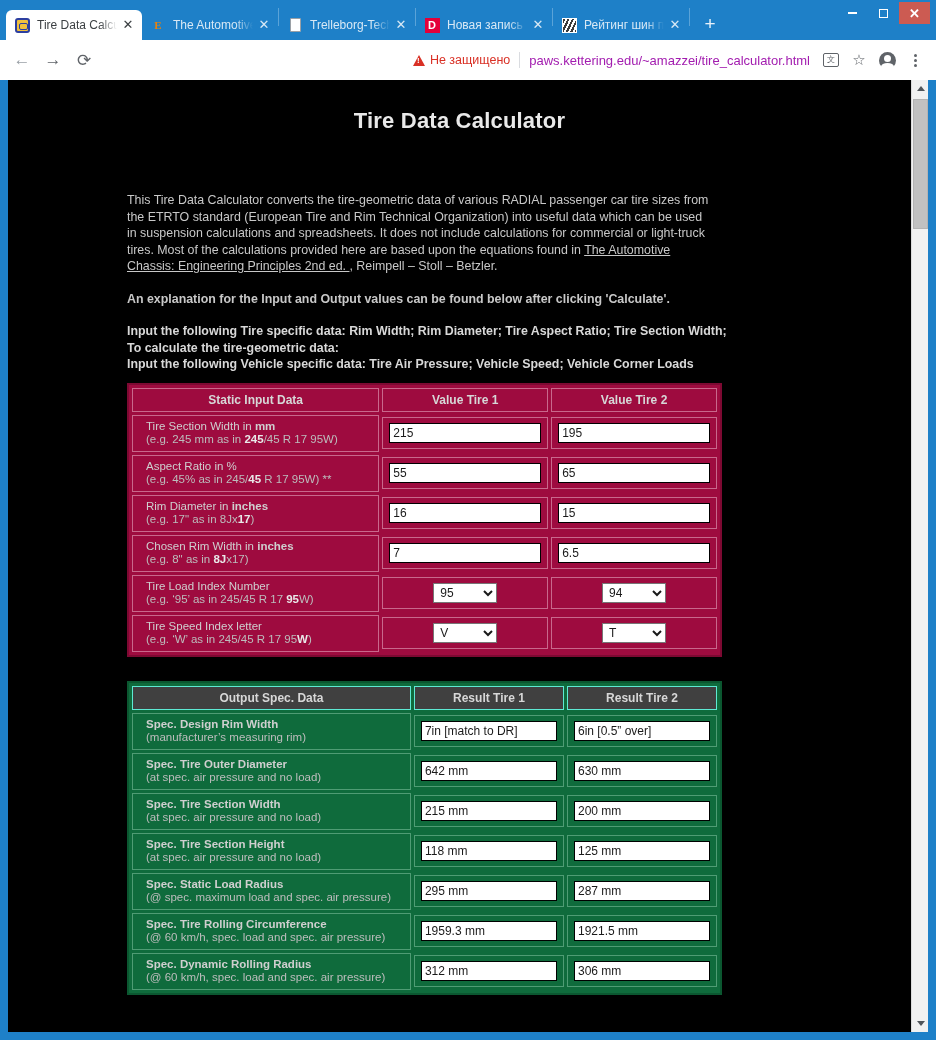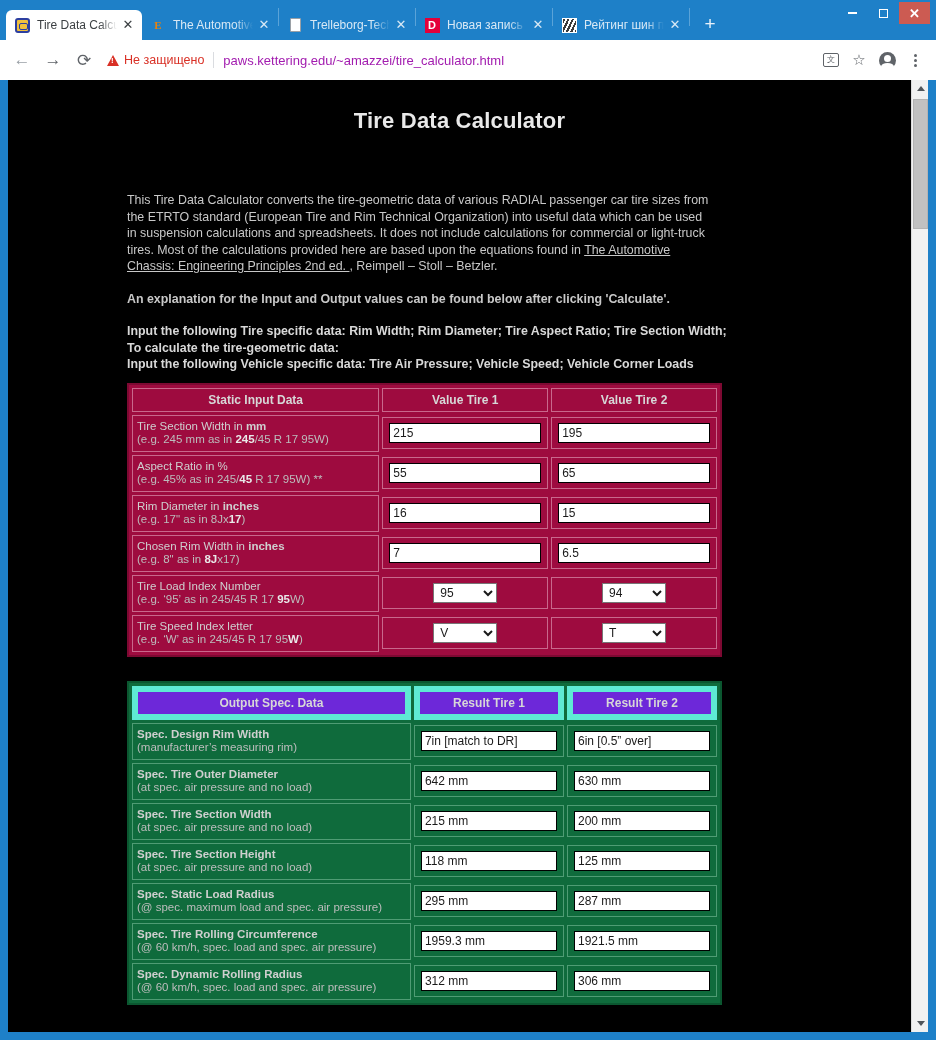--- a/index.html
+++ b/index.html
@@ -83,21 +83,21 @@
     height: 40px; background:#ffffff; display:flex; align-items:center;
     padding: 0 8px; position:relative;
   }
   .navbtn {
     width:28px; height:28px; display:flex; align-items:center; justify-content:center;
     color:#5f6368; font-size:17px; margin-right:3px;
   }
   .navbtn.dim { color:#9aa0a6; }
   #omnibox {
     flex:1 1 auto; height:26px; background:#fff; display:flex; align-items:center;
-    font-size:13px; color:#202124; margin-left:6px; margin-right:6px; min-width:0;
+    font-size:13px; color:#202124; margin-left:6px; margin-right:6px; min-width:0;justify-content:flex-end;
   }
   .warn-wrap { display:flex; align-items:center; color:#d93025; font-size:12.5px; flex:0 0 auto;}
   .warn-tri {
     width:0;height:0;border-left:6px solid transparent;border-right:6px solid transparent;
     border-bottom:11px solid #d93025; margin-right:5px; position:relative;
   }
   .warn-tri:after{ content:"!"; position:absolute; left:-2px; top:1px; color:#fff; font-size:8px;
     font-weight:bold; line-height:10px; }
   .omni-sep { width:1px; height:16px; background:#dadce0; margin:0 9px; }
   .omni-url { color:#a21caf; white-space:nowrap; overflow:hidden; text-overflow:ellipsis; }
@@ -158,27 +158,27 @@
     width:595px; margin:0 0 0 119px;
     font-size:11.5px;
   }
   table.dt.crimson { background:#9e0b3f; border:2px solid #7d0932; }
   table.dt.green   { background:#0f6b3c; border:2px solid #0b5730; }
 
   table.dt td, table.dt th {
     padding:0; vertical-align:middle;
   }
   .cell {
-    padding:4px 4px; height:100%;
+    padding:4px 13px; height:100%;
   }
   table.dt.crimson .hdr { background:#9e0b3f; border:1px solid #c9688c; }
   table.dt.crimson .lbl { background:#9e0b3f; border:1px solid #c9688c; }
   table.dt.crimson .val { background:#9e0b3f; border:1px solid #c9688c; }
 
-  table.dt.green .hdr { background:#6d28d9; border:6px solid #5eead4; }
+  table.dt.green .hdr { background:#404040; border:1px solid #5eead4; }
   table.dt.green .lbl { background:#0f6b3c; border:1px solid #4f9c74; }
   table.dt.green .val { background:#0f6b3c; border:1px solid #4f9c74; }
 
   .hdr-txt { font-weight:bold; font-size:12px; color:#d7d7d7; }
   .hdr.center .hdr-txt { display:block; text-align:center; }
   .lbl-main { color:#cfcfcf; font-size:11.5px; line-height:13.5px; }
   .lbl-main.b { font-weight:bold; }
   .lbl-sub { color:#bdbdbd; font-size:11.5px; line-height:13.5px; }
   .lbl-sub b { color:#e9e9e9; }
 

